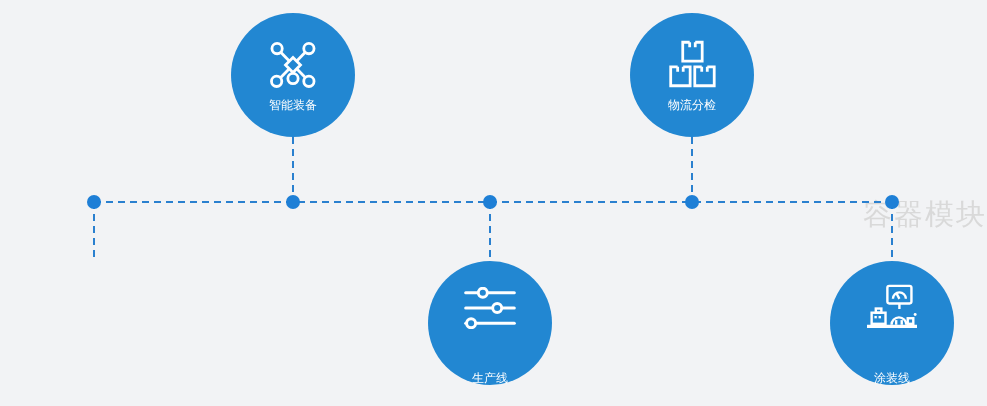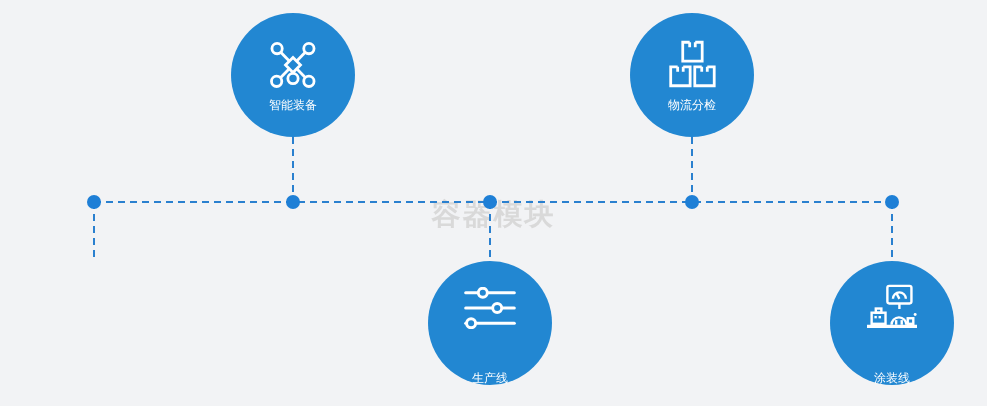--- a/index.html
+++ b/index.html
@@ -2,22 +2,22 @@
 <html style="--background-color: #f2f3f5; --circle-color: #2287d2; --line-color: #2a80cf; --dot-color: #1e7fd6; --icon-color: #ffffff; --label-color: #ffffff; --watermark-color: #d9d9d9;"><head>
 <meta charset="utf-8">
 <style>
   html,body{margin:0;padding:0;background:#ffffff;}
   .stage{
     position:relative;width:987px;height:406px;overflow:hidden;
     background:var(--background-color,#f2f3f5);
     font-family:"Liberation Sans","DejaVu Sans",sans-serif;
   }
   .watermark{
-    position:absolute;left:0;right:0;top:195px;text-align:center;
-    font-size:29px;font-weight:bold;letter-spacing:2px;
+    position:absolute;left:0;right:0;top:195px;text-align:right;
+    font-size:29px;font-weight:normal;letter-spacing:2px;
     color:var(--watermark-color,#d9d9d9);z-index:1;user-select:none;
   }
   .connectors{position:absolute;left:0;top:0;z-index:2;}
   .dash{stroke:var(--line-color,#2a80cf);stroke-width:2;stroke-dasharray:7 5;fill:none;}
   .dot{fill:var(--dot-color,#1e7fd6);}
   .node{
     position:absolute;width:124px;height:124px;border-radius:50%;
     background:var(--circle-color,#2287d2);z-index:3;
     display:flex;flex-direction:column;align-items:center;
   }

